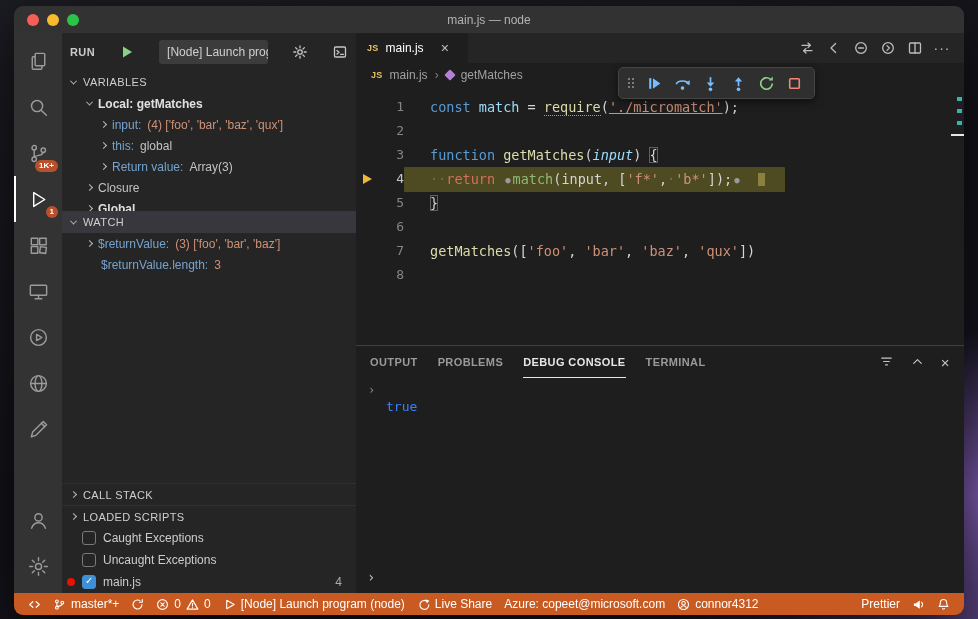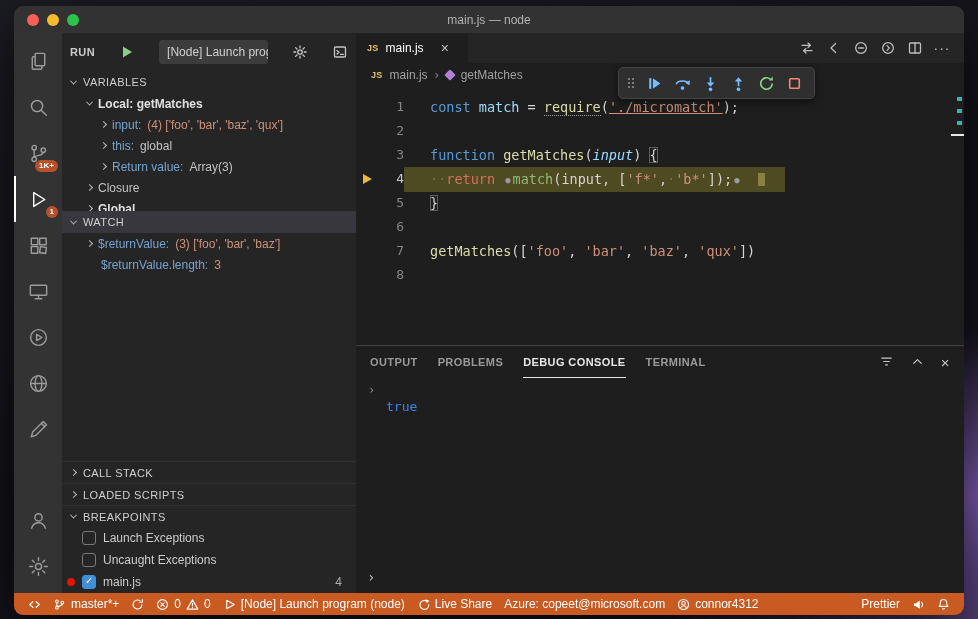--- a/index.html
+++ b/index.html
@@ -282,27 +282,23 @@
         <div class="spacer"></div>
 
         <div class="sec-h bordered">
           <span class="tw right"></span>
           <span>CALL STACK</span>
         </div>
         <div class="sec-h bordered">
           <span class="tw right"></span>
           <span>LOADED SCRIPTS</span>
         </div>
-        <div class="sec-h bordered">
-          <span class="tw down"></span>
-          <span>BREAKPOINTS</span>
-        </div>
         <div class="bp-row">
           <span class="cb"></span>
-          <span>Launch Exceptions</span>
+          <span>Caught Exceptions</span>
         </div>
         <div class="bp-row">
           <span class="cb"></span>
           <span>Uncaught Exceptions</span>
         </div>
         <div class="bp-row with-dot">
           <span class="bp-dot"></span>
           <span class="cb checked"></span>
           <span>main.js</span>
           <span class="bp-count">4</span>

